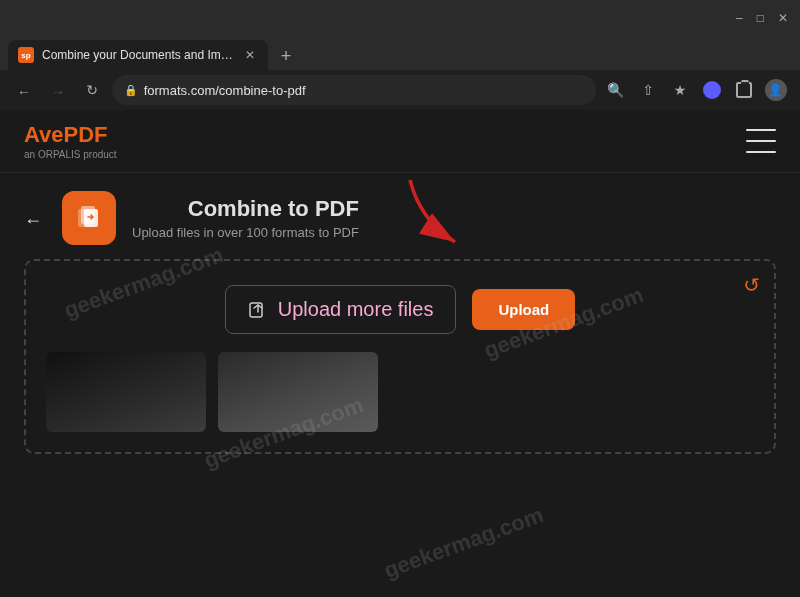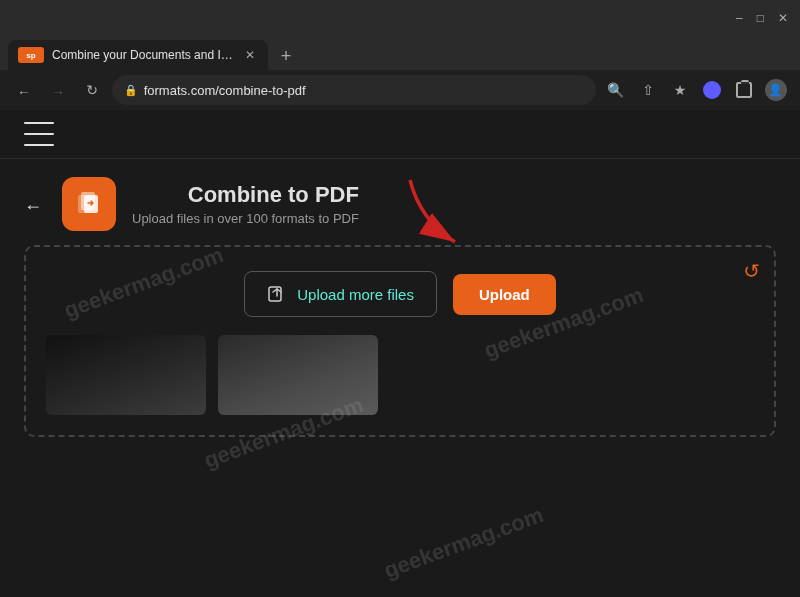--- a/index.html
+++ b/index.html
@@ -41,21 +41,21 @@
       height: 30px;
       display: flex;
       align-items: center;
       padding: 0 10px;
       gap: 8px;
       min-width: 200px;
       max-width: 260px;
     }
 
     .tab-favicon {
-      width: 26px;
+      width: 16px;
       height: 16px;
       background: #e8611a;
       border-radius: 3px;
       display: flex;
       align-items: center;
       justify-content: center;
       font-size: 9px;
       color: white;
       font-weight: bold;
       flex-shrink: 0;
@@ -292,22 +292,22 @@
     }
 
     .btn-upload {
       display: flex;
       align-items: center;
       gap: 10px;
       padding: 12px 22px;
       background: transparent;
       border: 1px solid #555;
       border-radius: 8px;
-      color: #5eead4;
-      font-size: 15px;
+      color: #f9a8d4;
+      font-size: 20px;
       cursor: pointer;
     }
 
     .btn-combine {
       padding: 12px 26px;
       background: #e8611a;
       border: none;
       border-radius: 8px;
       color: white;
       font-size: 15px;
@@ -408,20 +408,26 @@
 </div>
 
 <div class="page-content">
 
   <div class="watermark wm1">geekermag.com</div>
   <div class="watermark wm2">geekermag.com</div>
   <div class="watermark wm3">geekermag.com</div>
   <div class="watermark wm4">geekermag.com</div>
 
   <div class="site-header">
+    <div class="logo-area">
+      <div class="logo-text">
+        <span>Ave</span><span style="color:#e8611a;">PDF</span>
+      </div>
+      <div class="logo-sub">an ORPALIS product</div>
+    </div>
     <div class="hamburger">
       <span></span>
       <span></span>
       <span></span>
     </div>
   </div>
 
   <div class="tool-hero">
     <div class="back-btn">←</div>
     <div class="tool-icon">

